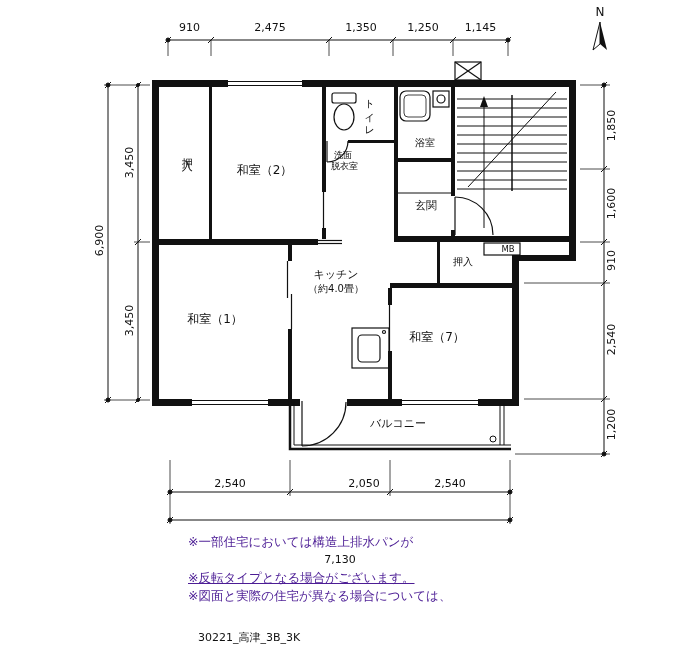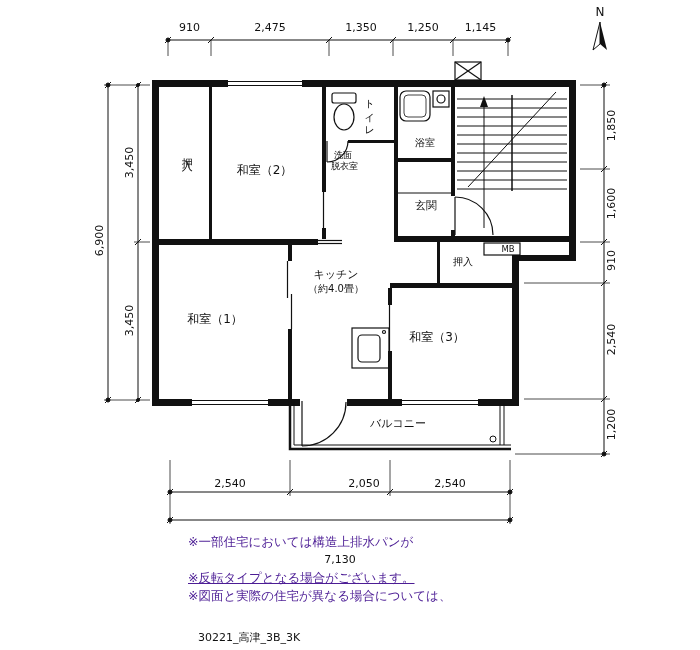--- a/index.html
+++ b/index.html
@@ -235,21 +235,21 @@
   <div class="lbl vert" style="left:363px;top:92px;font-size:10px;">トイレ</div>
   <div class="lbl" style="left:334px;top:150px;font-size:9px;">洗面</div>
   <div class="lbl" style="left:331px;top:161px;font-size:9px;">脱衣室</div>
   <div class="lbl c" style="left:398px;top:137px;width:54px;font-size:10px;">浴室</div>
   <div class="lbl c" style="left:401px;top:199px;width:50px;font-size:11px;">玄関</div>
   <div class="lbl c" style="left:484px;top:243px;width:48px;font-size:8.5px;line-height:12px;">MB</div>
   <div class="lbl c" style="left:434px;top:256px;width:58px;font-size:10px;">押入</div>
   <div class="lbl c" style="left:290px;top:268px;width:92px;font-size:11px;">キッチン</div>
   <div class="lbl c" style="left:290px;top:283px;width:92px;font-size:10px;">（約4.0畳）</div>
   <div class="lbl c" style="left:170px;top:312px;width:90px;font-size:12px;">和室（1）</div>
-  <div class="lbl c" style="left:392px;top:330px;width:90px;font-size:12px;">和室（3）</div>
+  <div class="lbl c" style="left:392px;top:330px;width:90px;font-size:12px;">和室（7）</div>
   <div class="lbl c" style="left:350px;top:417px;width:96px;font-size:11px;">バルコニー</div>
 
   <div class="note" style="top:534px;">※一部住宅においては構造上排水パンが</div>
   <div class="note" style="top:570px;text-decoration:underline;">※反転タイプとなる場合がございます。</div>
   <div class="note" style="top:588px;">※図面と実際の住宅が異なる場合については、</div>
 
   <div class="lbl" style="left:198px;top:631px;font-size:11px;text-align:center;">30221_高津_3B_3K</div>
 
 </div>
 

